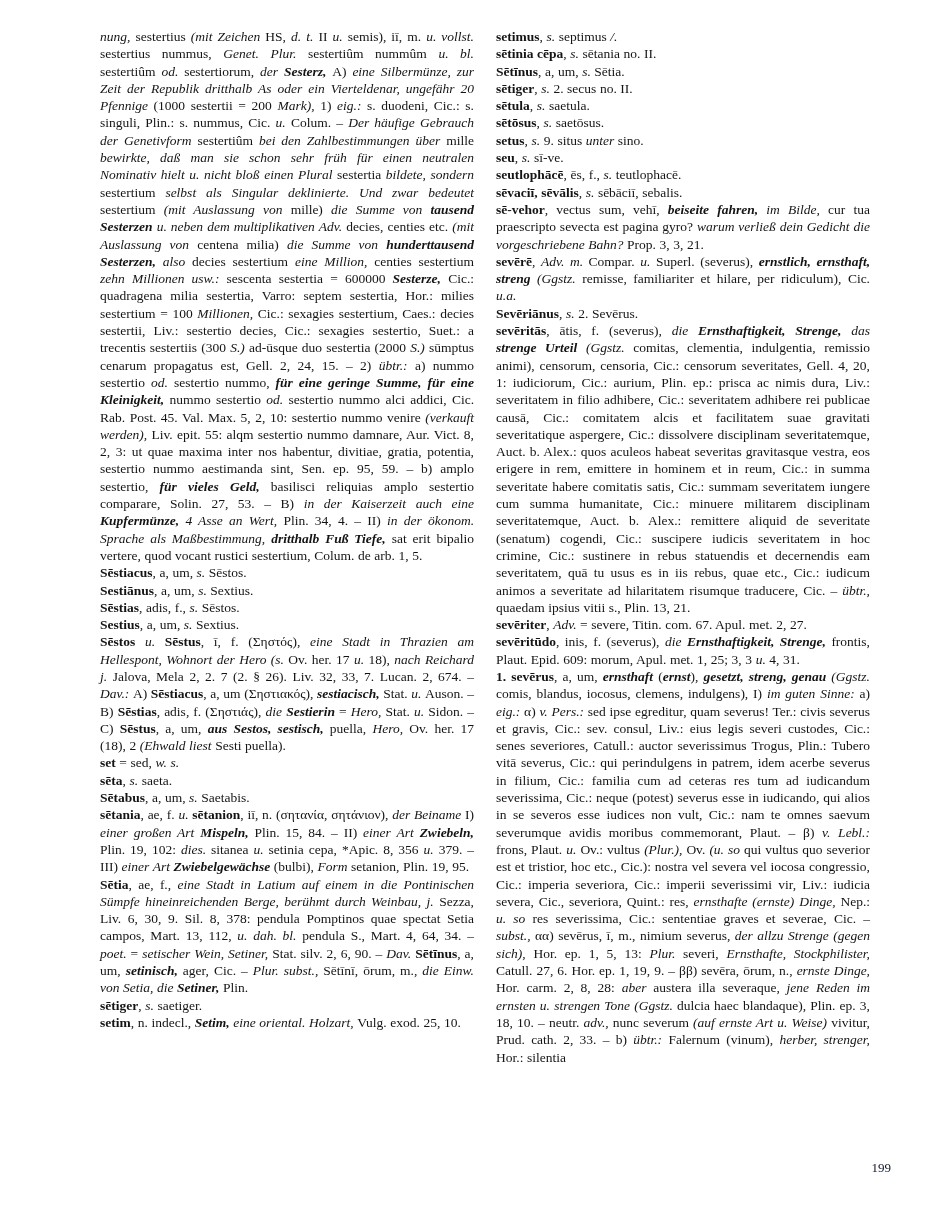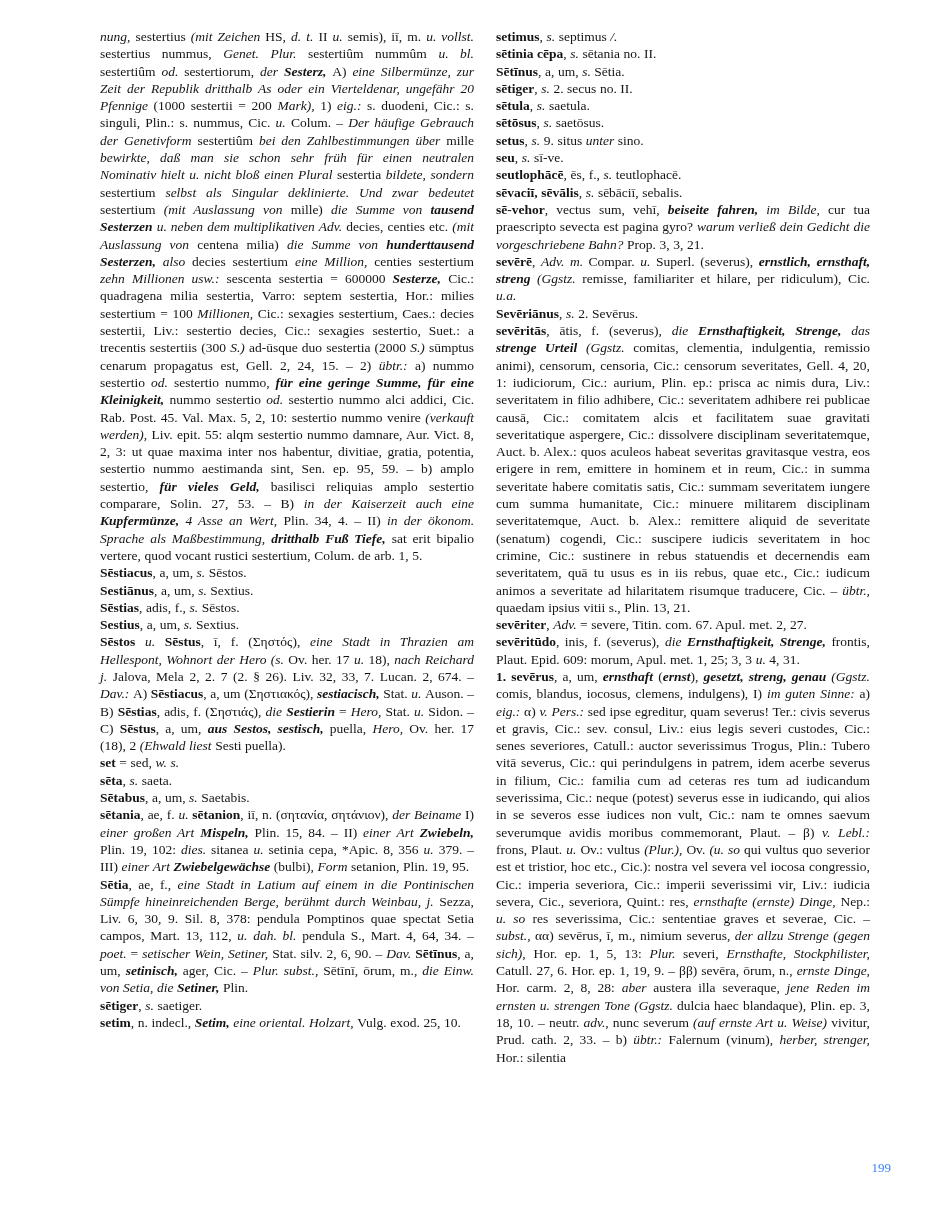--- a/index.html
+++ b/index.html
@@ -30,21 +30,21 @@
   }
   .rm { font-style: normal; font-weight: normal; }
   .it { font-style: italic; font-weight: normal; }
   .bf { font-style: normal; font-weight: bold; }
   .bi { font-style: italic; font-weight: bold; }
   .page-number {
     position: absolute;
     right: 44px;
     bottom: 34px;
     font-size: 13px;
-    color: #3b82f6;
+    color: #0f172a;
   }
 </style>
 </head>
 <body>
 
 <div class="page">
   <div class="cols">
     <div class="col">
         <p class="entry"><span class="it">nung, </span><span class="rm">sestertius </span><span class="it">(mit Zeichen </span><span class="rm">HS, </span><span class="it">d. t. </span><span class="rm">II </span><span class="it">u. </span><span class="rm">semis), iī, m. </span><span class="it">u. vollst. </span><span class="rm">sestertius nummus, </span><span class="it">Genet. Plur. </span><span class="rm">sestertiûm nummûm </span><span class="it">u. bl. </span><span class="rm">sestertiûm </span><span class="it">od. </span><span class="rm">sestertiorum, </span><span class="it">der </span><span class="bi">Sesterz, </span><span class="rm">A) </span><span class="it">eine Silbermünze, zur Zeit der Republik dritthalb As oder ein Vierteldenar, ungefähr 20 Pfennige </span><span class="rm">(1000 sestertii = 200 </span><span class="it">Mark), </span><span class="rm">1) </span><span class="it">eig.: </span><span class="rm">s. duodeni, Cic.: s. singuli, Plin.: s. nummus, Cic. </span><span class="it">u. </span><span class="rm">Colum. – </span><span class="it">Der häufige Gebrauch der Genetivform </span><span class="rm">sestertiûm </span><span class="it">bei den Zahlbestimmungen über </span><span class="rm">mille </span><span class="it">bewirkte, daß man sie schon sehr früh für einen neutralen Nominativ hielt u. nicht bloß einen Plural </span><span class="rm">sestertia </span><span class="it">bildete, sondern </span><span class="rm">sestertium </span><span class="it">selbst als Singular deklinierte. Und zwar bedeutet </span><span class="rm">sestertium </span><span class="it">(mit Auslassung von </span><span class="rm">mille) </span><span class="it">die Summe von </span><span class="bi">tausend Sesterzen </span><span class="it">u. neben dem multiplikativen Adv. </span><span class="rm">decies, centies etc. </span><span class="it">(mit Auslassung von </span><span class="rm">centena milia) </span><span class="it">die Summe von </span><span class="bi">hunderttausend Sesterzen, </span><span class="it">also </span><span class="rm">decies sestertium </span><span class="it">eine Million, </span><span class="rm">centies sestertium </span><span class="it">zehn Millionen usw.: </span><span class="rm">sescenta sestertia = 600000 </span><span class="bi">Sesterze, </span><span class="rm">Cic.: quadragena milia sestertia, Varro: septem sestertia, Hor.: milies sestertium = 100 </span><span class="it">Millionen, </span><span class="rm">Cic.: sexagies sestertium, Caes.: decies sestertii, Liv.: sestertio decies, Cic.: sexagies sestertio, Suet.: a trecentis sestertiis (300 </span><span class="it">S.) </span><span class="rm">ad-ūsque duo sestertia (2000 </span><span class="it">S.) </span><span class="rm">sūmptus cenarum propagatus est, Gell. 2, 24, 15. – 2) </span><span class="it">übtr.: </span><span class="rm">a) nummo sestertio </span><span class="it">od. </span><span class="rm">sestertio nummo, </span><span class="bi">für eine geringe Summe, für eine Kleinigkeit, </span><span class="rm">nummo sestertio </span><span class="it">od. </span><span class="rm">sestertio nummo alci addici, Cic. Rab. Post. 45. Val. Max. 5, 2, 10: sestertio nummo venire </span><span class="it">(verkauft werden), </span><span class="rm">Liv. epit. 55: alqm sestertio nummo damnare, Aur. Vict. 8, 2, 3: ut quae maxima inter nos habentur, divitiae, gratia, potentia, sestertio nummo aestimanda sint, Sen. ep. 95, 59. – b) amplo sestertio, </span><span class="bi">für vieles Geld, </span><span class="rm">basilisci reliquias amplo sestertio comparare, Solin. 27, 53. – B) </span><span class="it">in der Kaiserzeit auch eine </span><span class="bi">Kupfermünze, </span><span class="it">4 Asse an Wert, </span><span class="rm">Plin. 34, 4. – II) </span><span class="it">in der ökonom. Sprache als Maßbestimmung, </span><span class="bi">dritthalb Fuß Tiefe, </span><span class="rm">sat erit bipalio vertere, quod vocant rustici sestertium, Colum. de arb. 1, 5.</span></p>
         <p class="entry"><span class="bf">Sēstiacus</span><span class="rm">, a, um, </span><span class="it">s. </span><span class="rm">Sēstos.</span></p>

